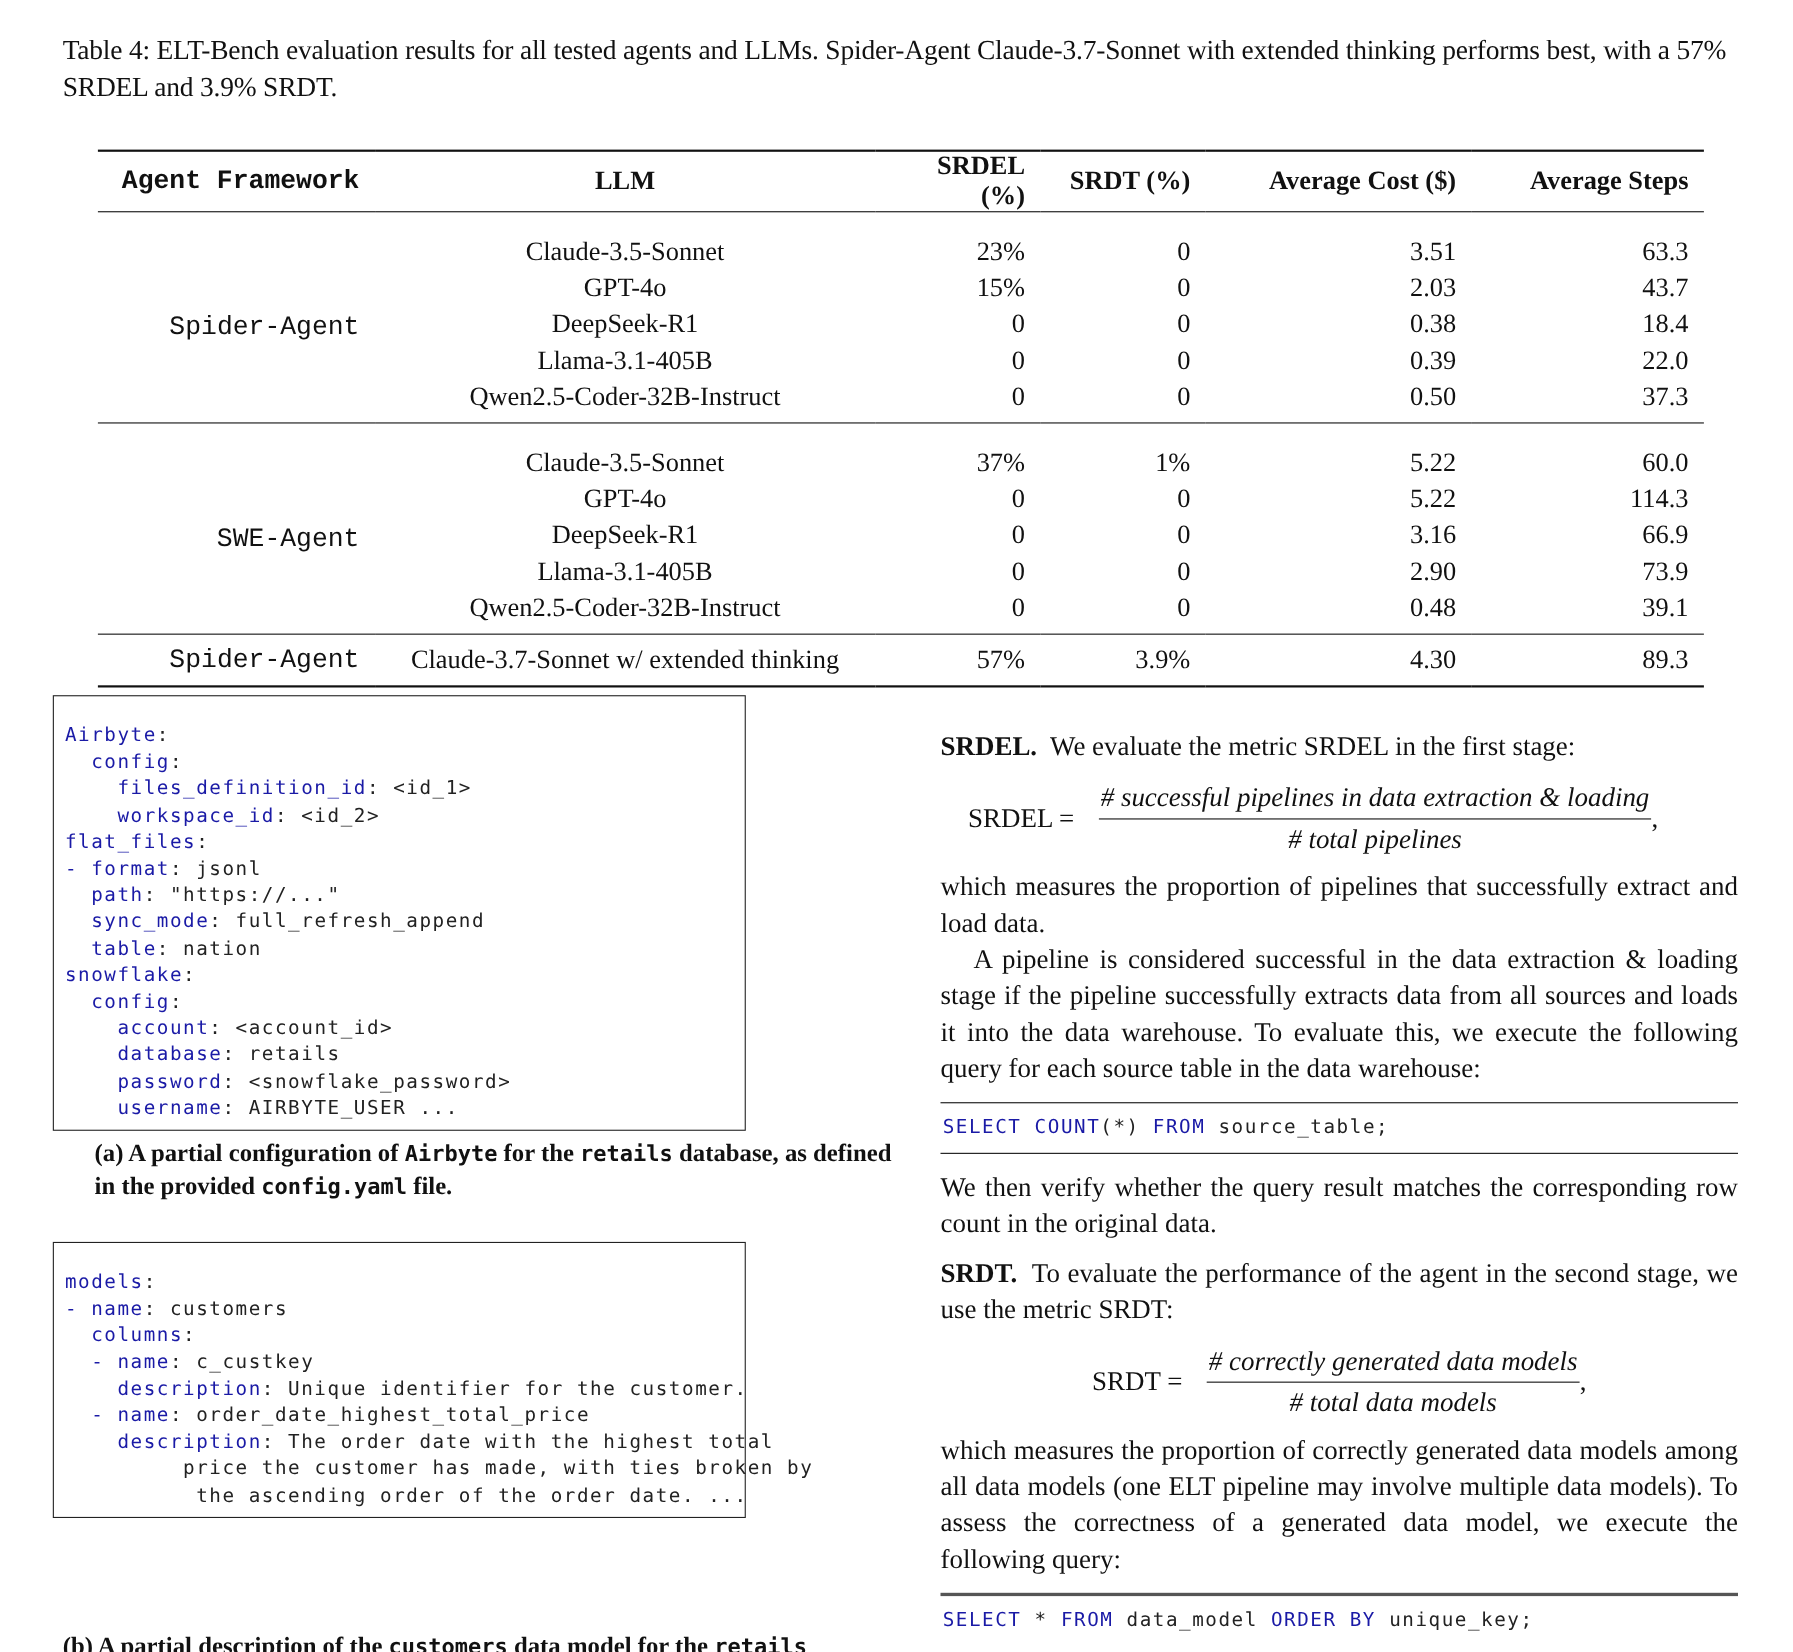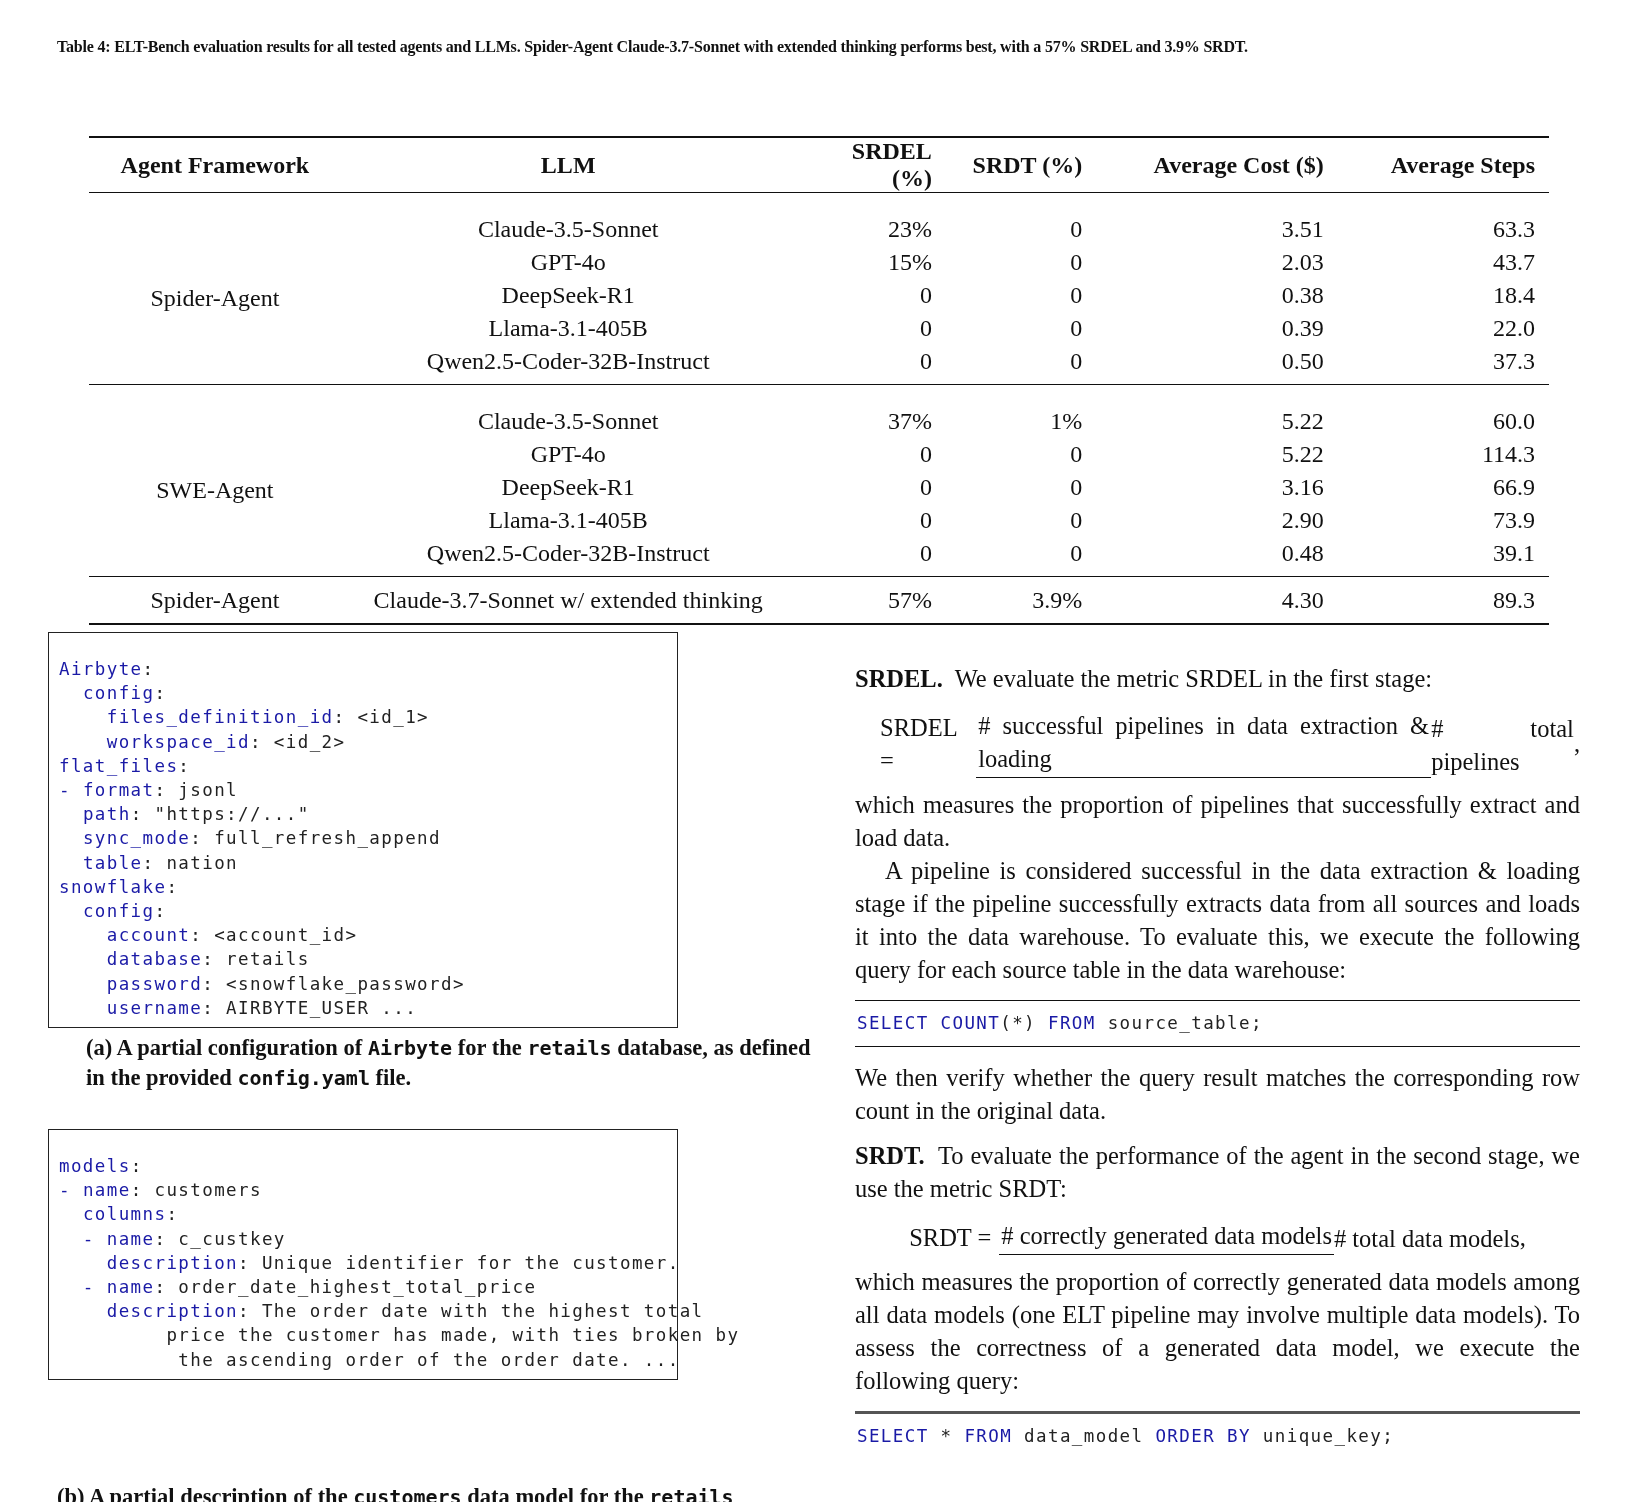--- a/index.html
+++ b/index.html
@@ -2,35 +2,35 @@
 <html><head>
   <meta charset="utf-8">
   <style>
     html, body { margin: 0; padding: 0; background: #ffffff; }
     body {
       width: 1630px; height: 1502px; position: relative; overflow: hidden;
       font-family: "Liberation Serif", "DejaVu Serif", serif; color: #111;
     }
     .caption-top {
       position: absolute; left: 57px; top: 30px; width: 1520px;
-      font-size: 16px; font-weight: bold; line-height: 33px; letter-spacing: -0.2px;
+      font-size: 25px; font-weight: normal; line-height: 33px; letter-spacing: -0.2px;
     }
     .results-table {
       position: absolute; left: 89px; top: 136px; width: 1460px;
       border-collapse: collapse; font-size: 24px;
     }
     .results-table thead tr { border-top: 2px solid #111; border-bottom: 1.5px solid #111; }
     .results-table th { font-weight: bold; height: 48px; padding: 0 14px; }
     .results-table td { height: 33px; padding: 0 14px; }
     .results-table .grp-first td { padding-top: 20px; }
     .results-table .grp-last td { padding-bottom: 6px; }
     .results-table tbody.group { border-bottom: 1.5px solid #111; }
     .results-table tbody.final { border-bottom: 2px solid #111; }
     .results-table tbody.final td { height: 46px; }
-    .c-left { text-align: center; }
+    .c-left { text-align: right; font-family: Liberation Mono, monospace; }
     .c-center { text-align: center; }
     .c-right { text-align: right; }
     .code-box {
       position: absolute; left: 48px; width: 630px; border: 1.5px solid #222;
       font-family: "DejaVu Sans Mono", "Liberation Mono", monospace;
       font-size: 17.5px; line-height: 24.2px; padding: 24px 0 7px 10px;
       box-sizing: border-box; letter-spacing: 1.4px;
     }
     .code-line { white-space: pre; }
     .k { color: #1a1aa6; }
@@ -43,21 +43,21 @@
     .right-col {
       position: absolute; left: 855px; width: 725px; font-size: 24.5px; line-height: 33px;
       text-align: justify;
     }
     .para { margin: 0; }
     .indent { text-indent: 30px; }
     .run-head { font-weight: bold; }
     .formula {
       display: flex; align-items: center; justify-content: center; font-size: 24.5px;
     }
-    .frac { display: inline-flex; flex-direction: row; align-items: center; margin-left: 8px; }
+    .frac { display: inline-flex; flex-direction: column; align-items: center; margin-left: 22px; font-style: italic; }
     .frac .num { border-bottom: 1.5px solid #111; padding: 0 2px 2px; }
     .frac .den { padding-top: 2px; }
     .sql-box {
       border-top: 1.5px solid #111; border-bottom: 1.5px solid #111;
       font-family: "DejaVu Sans Mono", "Liberation Mono", monospace; font-size: 17.5px;
       letter-spacing: 1.4px; padding: 6px 2px; white-space: pre;
     }
     .sql-box.top-only { border-bottom: none; border-top: 3px solid #555; }
   </style>
 </head>

